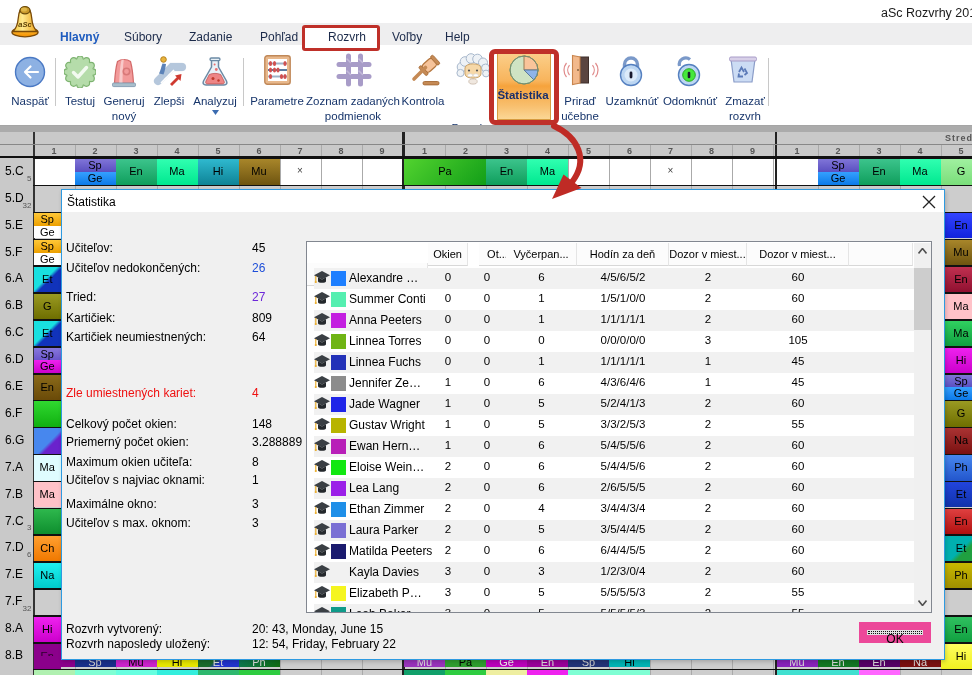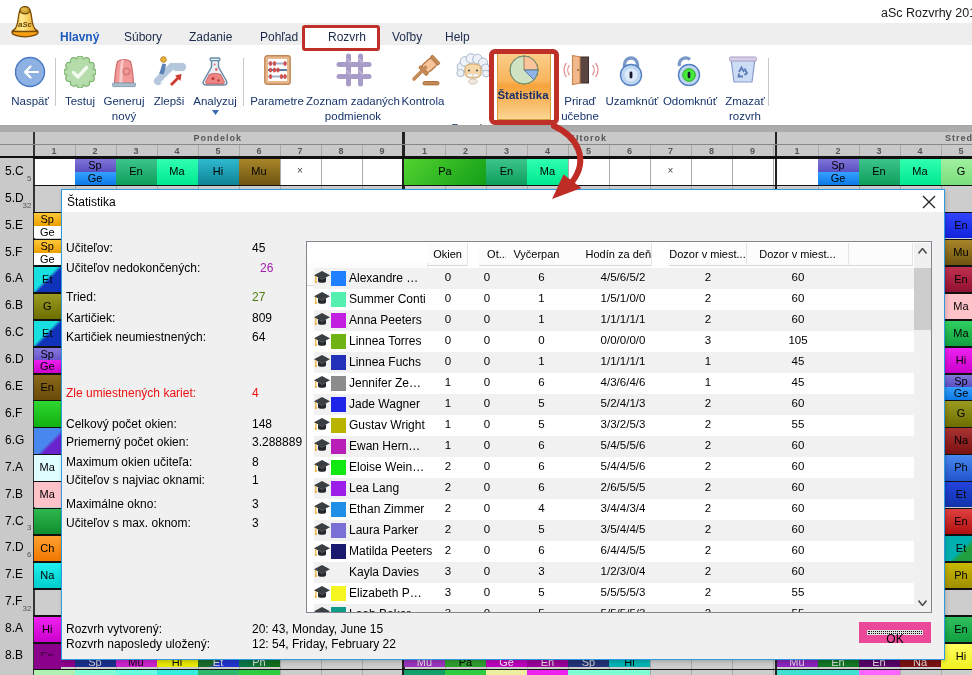--- a/index.html
+++ b/index.html
@@ -217,31 +217,29 @@
 <div class="abs vsep" style="left:55px;"></div>
 <div class="abs vsep" style="left:243px;"></div>
 <div class="abs vsep" style="left:768px;"></div>
 <div class="abs" style="left:0;top:125px;width:972px;height:1px;background:#a5a5a5;"></div>
 <div class="abs" style="left:0;top:126px;width:972px;height:6px;background:#ababab;"></div>
 <div class="abs" style="left:0;top:132px;width:972px;height:543px;background:#cdcdcd;"></div>
     <div class="abs" style="left:33px;top:157px;width:939px;height:28px;background:#fff;"></div>
     <div class="abs" style="left:0;top:132px;width:1px;height:543px;background:#9a9a9a;"></div>
     <div class="abs" style="left:0;top:132px;width:972px;height:25px;background:#c9c9c9;"></div>
     <div class="abs" style="left:0;top:132px;width:33.5px;height:543px;background:#c9c9c9;"></div>
-    <div class="abs" style="left:33.5px;top:133px;width:368.5px;height:11px;font-weight:bold;font-size:9px;color:#555;text-align:center;letter-spacing:1px;">Pondelok</div>
     <div class="abs" style="left:33.5px;top:146px;width:41.0px;height:11px;font-weight:bold;font-size:9px;color:#555;text-align:center;">1</div>
     <div class="abs" style="left:74.5px;top:146px;width:41.0px;height:11px;font-weight:bold;font-size:9px;color:#555;text-align:center;">2</div>
     <div class="abs" style="left:115.5px;top:146px;width:41.0px;height:11px;font-weight:bold;font-size:9px;color:#555;text-align:center;">3</div>
     <div class="abs" style="left:156.5px;top:146px;width:41.0px;height:11px;font-weight:bold;font-size:9px;color:#555;text-align:center;">4</div>
     <div class="abs" style="left:197.5px;top:146px;width:41.0px;height:11px;font-weight:bold;font-size:9px;color:#555;text-align:center;">5</div>
     <div class="abs" style="left:238.5px;top:146px;width:41.0px;height:11px;font-weight:bold;font-size:9px;color:#555;text-align:center;">6</div>
     <div class="abs" style="left:279.5px;top:146px;width:41.0px;height:11px;font-weight:bold;font-size:9px;color:#555;text-align:center;">7</div>
     <div class="abs" style="left:320.5px;top:146px;width:41.0px;height:11px;font-weight:bold;font-size:9px;color:#555;text-align:center;">8</div>
     <div class="abs" style="left:361.5px;top:146px;width:41.0px;height:11px;font-weight:bold;font-size:9px;color:#555;text-align:center;">9</div>
-    <div class="abs" style="left:404.0px;top:133px;width:371.0px;height:11px;font-weight:bold;font-size:9px;color:#555;text-align:center;letter-spacing:1px;">Utorok</div>
     <div class="abs" style="left:404.0px;top:146px;width:41.0px;height:11px;font-weight:bold;font-size:9px;color:#555;text-align:center;">1</div>
     <div class="abs" style="left:445.0px;top:146px;width:41.0px;height:11px;font-weight:bold;font-size:9px;color:#555;text-align:center;">2</div>
     <div class="abs" style="left:486.0px;top:146px;width:41.0px;height:11px;font-weight:bold;font-size:9px;color:#555;text-align:center;">3</div>
     <div class="abs" style="left:527.0px;top:146px;width:41.0px;height:11px;font-weight:bold;font-size:9px;color:#555;text-align:center;">4</div>
     <div class="abs" style="left:568.0px;top:146px;width:41.0px;height:11px;font-weight:bold;font-size:9px;color:#555;text-align:center;">5</div>
     <div class="abs" style="left:609.0px;top:146px;width:41.0px;height:11px;font-weight:bold;font-size:9px;color:#555;text-align:center;">6</div>
     <div class="abs" style="left:650.0px;top:146px;width:41.0px;height:11px;font-weight:bold;font-size:9px;color:#555;text-align:center;">7</div>
     <div class="abs" style="left:691.0px;top:146px;width:41.0px;height:11px;font-weight:bold;font-size:9px;color:#555;text-align:center;">8</div>
     <div class="abs" style="left:732.0px;top:146px;width:41.0px;height:11px;font-weight:bold;font-size:9px;color:#555;text-align:center;">9</div>
     <div class="abs" style="left:776.5px;top:133px;width:371px;height:11px;font-weight:bold;font-size:9px;color:#555;text-align:center;letter-spacing:1px;">Streda</div>
@@ -406,23 +404,23 @@
 </svg>
 <div class="abs" id="dlg" style="left:61px;top:189px;width:884px;height:471px;background:#f0f0f0;border:1px solid #2e9ae0;box-sizing:border-box;box-shadow:1px 2px 4px rgba(0,0,0,0.18);">
       <div class="abs" style="left:0;top:0;width:882px;height:22px;background:#fff;"></div>
       <div class="abs" style="left:5px;top:5px;font-size:12px;color:#000;">Štatistika</div>
       <svg class="abs" style="left:860px;top:5px;" width="14" height="14" viewBox="0 0 14 14">
         <path d="M1 1 L13 13 M13 1 L1 13" stroke="#222" stroke-width="1.3"></path>
       </svg>
       <div class="stat" style="left:4px;top:51.0px;color:#000;">Učiteľov:</div>
       <div class="stat" style="left:190px;top:51.0px;color:#000;">45</div>
       <div class="stat" style="left:4px;top:70.5px;color:#000;">Učiteľov nedokončených:</div>
-      <div class="stat" style="left:190px;top:70.5px;color:#a21caf;margin-left:8px;">26</div>
+      <div class="stat" style="left:190px;top:70.5px;color:#1d4ed8;">26</div>
       <div class="stat" style="left:4px;top:100.0px;color:#000;">Tried:</div>
-      <div class="stat" style="left:190px;top:100.0px;color:#4d7c0f;">27</div>
+      <div class="stat" style="left:190px;top:100.0px;color:#6d28d9;">27</div>
       <div class="stat" style="left:4px;top:121.0px;color:#000;">Kartičiek:</div>
       <div class="stat" style="left:190px;top:121.0px;color:#000;">809</div>
       <div class="stat" style="left:4px;top:139.5px;color:#000;">Kartičiek neumiestnených:</div>
       <div class="stat" style="left:190px;top:139.5px;color:#000;">64</div>
       <div class="stat" style="left:4px;top:196.0px;color:#ee1111;">Zle umiestnených kariet:</div>
       <div class="stat" style="left:190px;top:196.0px;color:#ee1111;">4</div>
       <div class="stat" style="left:4px;top:226.5px;color:#000;">Celkový počet okien:</div>
       <div class="stat" style="left:190px;top:226.5px;color:#000;">148</div>
       <div class="stat" style="left:4px;top:245.0px;color:#000;">Priemerný počet okien:</div>
       <div class="stat" style="left:190px;top:245.0px;color:#000;">3.288889</div>
@@ -437,21 +435,21 @@
       <div class="stat" style="left:4px;top:432.0px;color:#000;">Rozvrh vytvorený:</div>
       <div class="stat" style="left:190px;top:432.0px;color:#000;">20: 43, Monday, June 15</div>
       <div class="stat" style="left:4px;top:446.5px;color:#000;">Rozvrh naposledy uložený:</div>
       <div class="stat" style="left:190px;top:446.5px;color:#000;">12: 54, Friday, February 22</div>
       <div class="abs" style="left:244px;top:51px;width:626px;height:372px;background:#fff;border:1px solid #828790;box-sizing:border-box;overflow:hidden;" id="lv">
         <div class="abs" style="left:0;top:0;width:624px;height:369.5px;overflow:hidden;" id="lvclip">
           <div class="hdrcell" style="left:0px;width:121px;text-align:left;padding-left:8px;margin-top:20px;">Meno</div>
           <div class="hdrcell" style="left:121px;width:40px;text-align:center;">Okien</div>
           <div class="hdrcell" style="left:172px;width:38px;text-align:center;">Ot...</div>
           <div class="hdrcell" style="left:199px;width:71px;text-align:center;">Vyčerpan...</div>
-          <div class="hdrcell" style="left:253px;width:92px;text-align:right;">Hodín za deň</div>
+          <div class="hdrcell" style="left:270px;width:92px;text-align:center;">Hodín za deň</div>
           <div class="hdrcell" style="left:362px;width:78px;text-align:center;">Dozor v miest...</div>
           <div class="hdrcell" style="left:440px;width:102px;text-align:center;">Dozor v miest...</div>
           <div class="hdrcell" style="left:542px;width:64px;"></div>
           <div class="lvrow lvodd" style="top:25.5px;">
             <svg width="16" height="16" viewBox="0 0 16 16" style="position:absolute;left:0px;top:2px;">
 <path d="M8 1 L16 5.2 L8 9.4 L0 5.2 Z" fill="#3a3f44"></path>
 <path d="M4 7.2 L4 11.2 C4 13.2 12 13.2 12 11.2 L12 7.2 L8 9.4 Z" fill="#24282c"></path>
 <path d="M1.8 5.9 L1.8 11.3" stroke="#e8a820" stroke-width="1.1" fill="none"></path>
 <circle cx="1.8" cy="12" r="1.1" fill="#e8a820"></circle>
 </svg>

